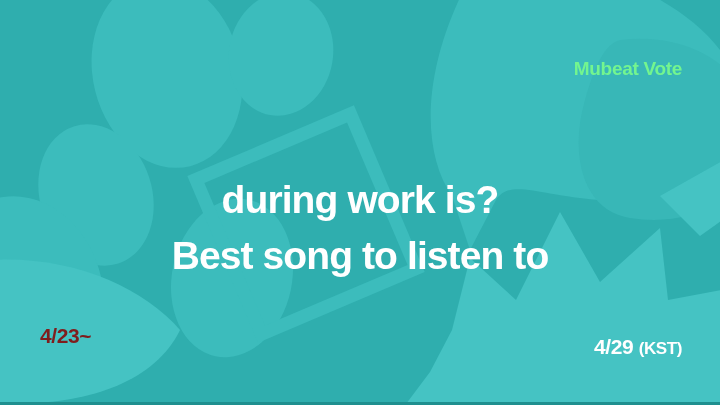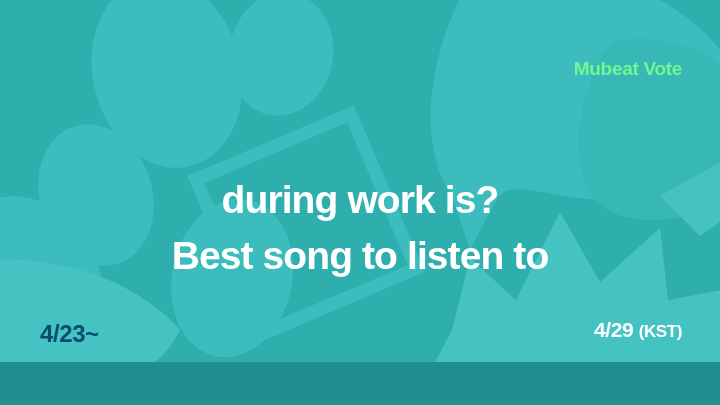--- a/index.html
+++ b/index.html
@@ -6,21 +6,21 @@
     margin: 0;
     padding: 0;
     background: #1f8f8f;
   }
   body {
     font-family: "Liberation Sans", sans-serif;
   }
   #poster {
     position: relative;
     width: 720px;
-    height: 362px;
+    height: 405px;
     overflow: hidden;
     background: #2faeae;
   }
   #bg-layer {
     position: absolute;
     inset: 0;
     width: 720px;
     height: 405px;
     display: block;
   }
@@ -52,30 +52,30 @@
     font-size: 39px;
     font-weight: bold;
     line-height: 56px;
     letter-spacing: -0.9px;
     white-space: nowrap;
   }
   .date-start {
     position: absolute;
     left: 40px;
     bottom: 57px;
-    font-size: 24px;
+    font-size: 21px;
     font-weight: bold;
-    color: #0c4a6e;
+    color: #7f1d1d;
     letter-spacing: -0.4px;
     white-space: nowrap;
   }
   .date-end {
     position: absolute;
     right: 38px;
-    bottom: 63px;
+    bottom: 46px;
     font-size: 21px;
     font-weight: bold;
     color: #ffffff;
     letter-spacing: -0.4px;
     white-space: nowrap;
   }
   .tz-suffix {
     font-size: 17px;
   }
   .bottom-rule {

